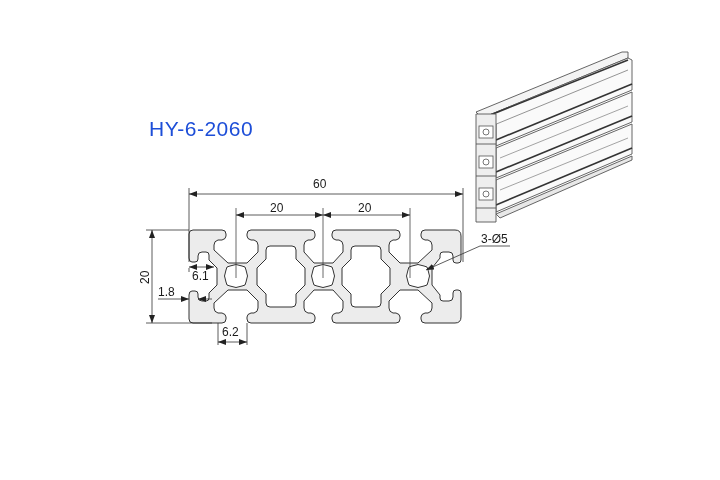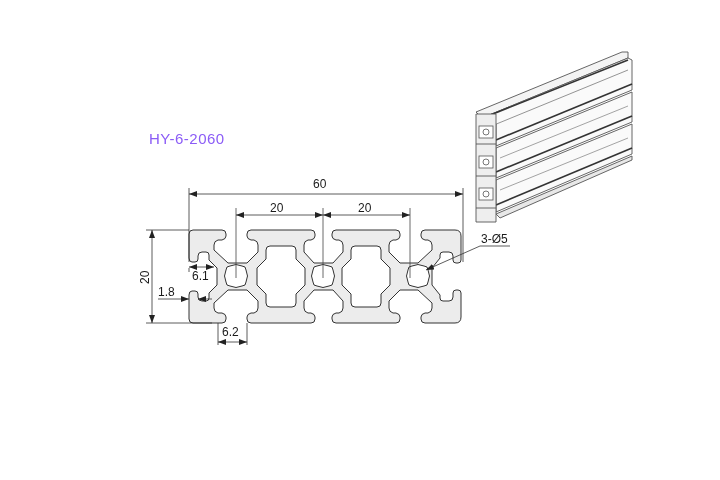--- a/index.html
+++ b/index.html
@@ -1,17 +1,17 @@
 <!DOCTYPE html>
 <html><head>
 <meta charset="utf-8">
 <style>
   html, body { margin: 0; padding: 0; background: #ffffff; }
   body { width: 720px; height: 480px; position: relative; overflow: hidden; font-family: "Liberation Sans", sans-serif; }
-  .title { position: absolute; left: 149px; top: 130px; font-size: 15px; color: #8b5cf6; letter-spacing: 0.5px; }
+  .title { position: absolute; left: 149px; top: 117px; font-size: 21px; color: #1d4ed8; letter-spacing: 0.5px; }
   svg.main { position: absolute; left: 0; top: 0; }
   .dim-text { font-family: "Liberation Sans", sans-serif; font-size: 12px; fill: #1a1a1a; }
 </style>
 </head>
 <body>
 
 <div class="title">HY-6-2060</div>
 
 <svg class="main" width="720" height="480" viewBox="0 0 720 480" xmlns="http://www.w3.org/2000/svg">
   <defs>

